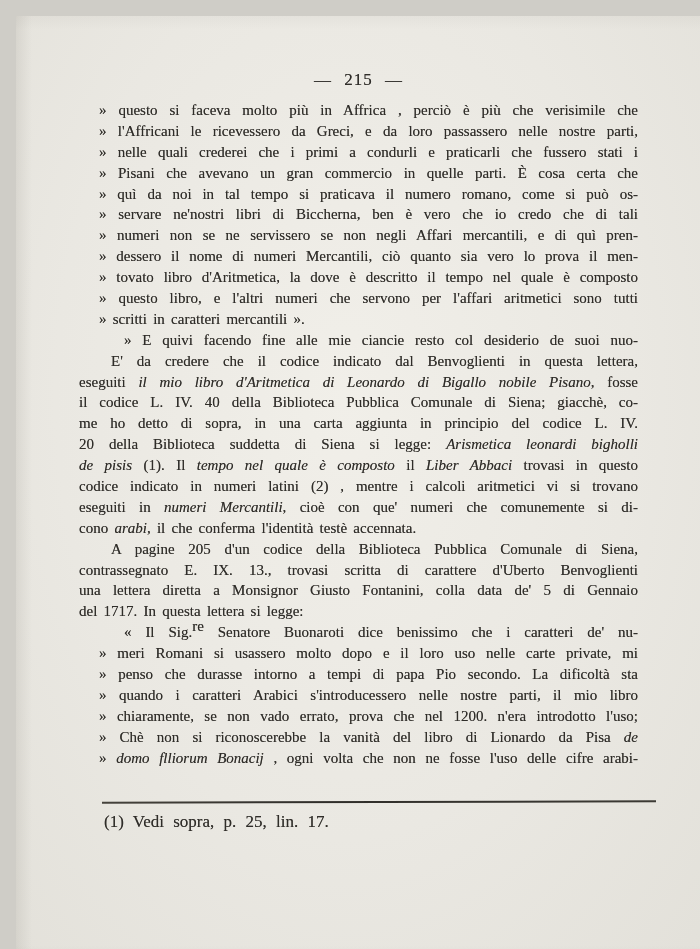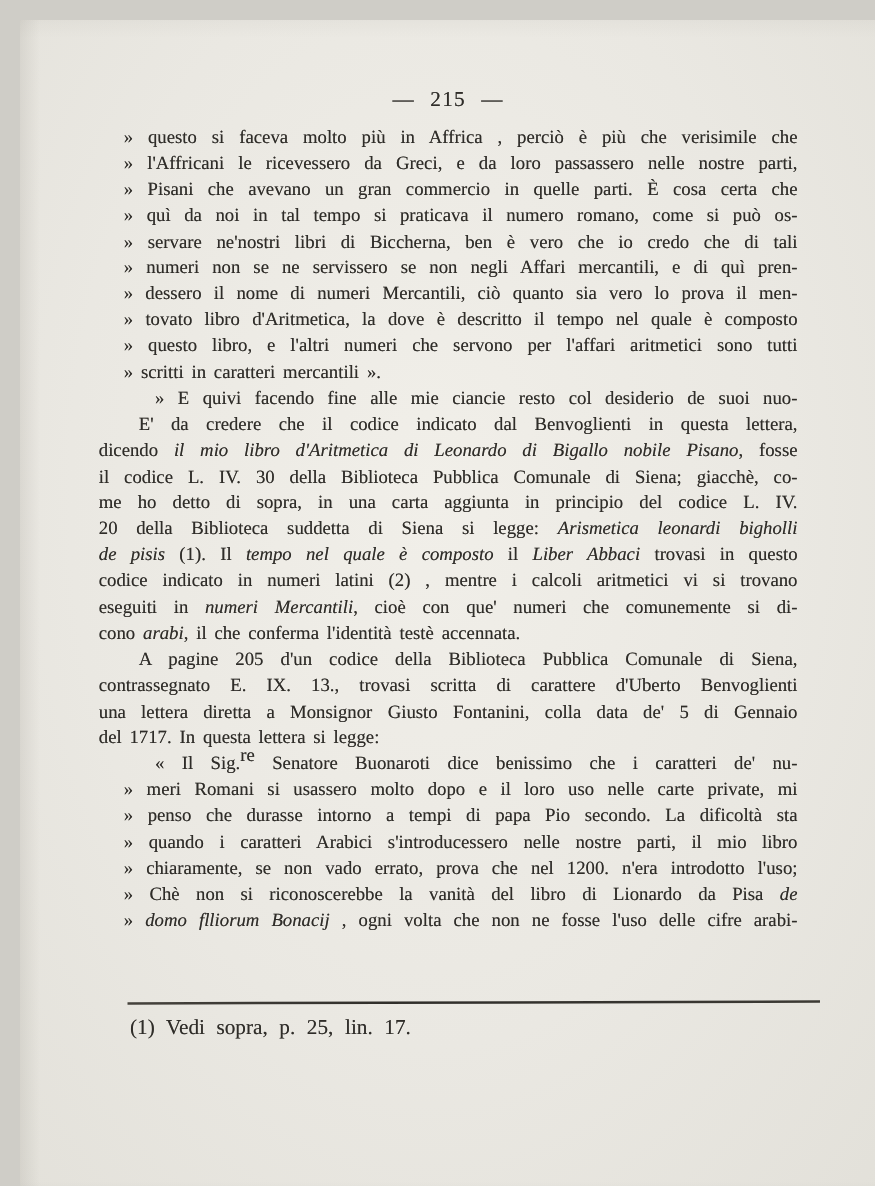--- a/index.html
+++ b/index.html
@@ -64,36 +64,37 @@
 </head>
 <body>
 
 <div class="page">
   <div class="page-number">— 215 —</div>
 
   <div class="page-text">
       <div>
         <div class="ln q"><span>» questo si faceva molto più in Affrica , perciò è più che verisimile che</span></div>
         <div class="ln q"><span>» l'Affricani le ricevessero da Greci, e da loro passassero nelle nostre parti,</span></div>
+        <div class="ln q"><span>» nelle quali crederei che i primi a condurli e praticarli che fussero stati i</span></div>
         <div class="ln q"><span>» Pisani che avevano un gran commercio in quelle parti. È cosa certa che</span></div>
         <div class="ln q"><span>» quì da noi in tal tempo si praticava il numero romano, come si può os-</span></div>
         <div class="ln q"><span>» servare ne'nostri libri di Biccherna, ben è vero che io credo che di tali</span></div>
         <div class="ln q"><span>» numeri non se ne servissero se non negli Affari mercantili, e di quì pren-</span></div>
         <div class="ln q"><span>» dessero il nome di numeri Mercantili, ciò quanto sia vero lo prova il men-</span></div>
         <div class="ln q"><span>» tovato libro d'Aritmetica, la dove è descritto il tempo nel quale è composto</span></div>
         <div class="ln q"><span>» questo libro, e l'altri numeri che servono per l'affari aritmetici sono tutti</span></div>
         <div class="ln q last"><span>» scritti in caratteri mercantili ».</span></div>
       </div>
       <div>
         <div class="ln qi"><span>» E quivi facendo fine alle mie ciancie resto col desiderio de suoi nuo-</span></div>
       </div>
       <div>
         <div class="ln pi"><span>E' da credere che il codice indicato dal Benvoglienti in questa lettera,</span></div>
-        <div class="ln"><span>dicendo </span><span class="it">il mio libro d'Aritmetica di Leonardo di Bigallo nobile Pisano</span><span>, fosse</span></div>
-        <div class="ln"><span>il codice L. IV. 30 della Biblioteca Pubblica Comunale di Siena; giacchè, co-</span></div>
+        <div class="ln"><span>eseguiti </span><span class="it">il mio libro d'Aritmetica di Leonardo di Bigallo nobile Pisano</span><span>, fosse</span></div>
+        <div class="ln"><span>il codice L. IV. 40 della Biblioteca Pubblica Comunale di Siena; giacchè, co-</span></div>
         <div class="ln"><span>me ho detto di sopra, in una carta aggiunta in principio del codice L. IV.</span></div>
         <div class="ln"><span>20 della Biblioteca suddetta di Siena si legge: </span><span class="it">Arismetica leonardi bigholli</span></div>
         <div class="ln"><span class="it">de pisis</span><span> (1). Il </span><span class="it">tempo nel quale è composto</span><span> il </span><span class="it">Liber Abbaci</span><span> trovasi in questo</span></div>
         <div class="ln"><span>codice indicato in numeri latini (2) , mentre i calcoli aritmetici vi si trovano</span></div>
         <div class="ln"><span>eseguiti in </span><span class="it">numeri Mercantili</span><span>, cioè con que' numeri che comunemente si di-</span></div>
         <div class="ln last"><span>cono </span><span class="it">arabi</span><span>, il che conferma l'identità testè accennata.</span></div>
       </div>
       <div>
         <div class="ln pi"><span>A pagine 205 d'un codice della Biblioteca Pubblica Comunale di Siena,</span></div>
         <div class="ln"><span>contrassegnato E. IX. 13., trovasi scritta di carattere d'Uberto Benvoglienti</span></div>

